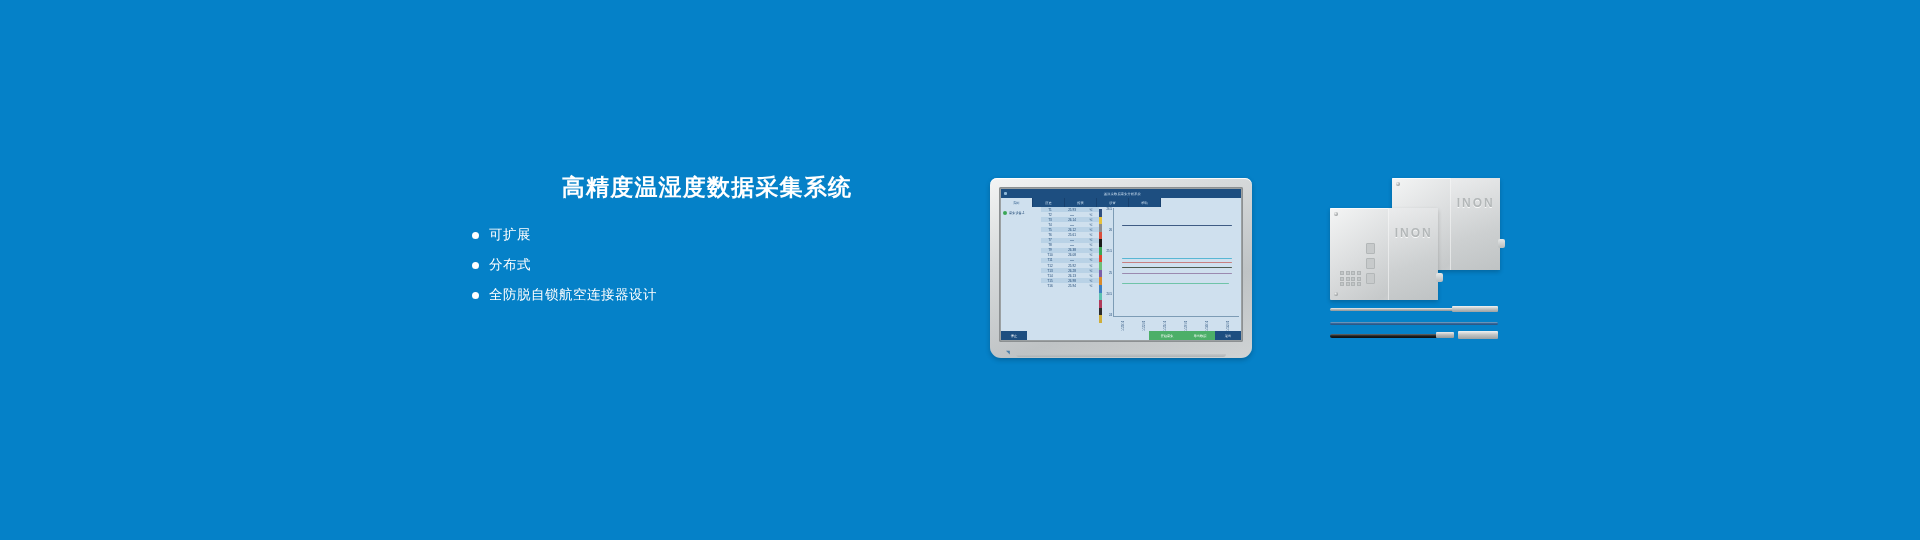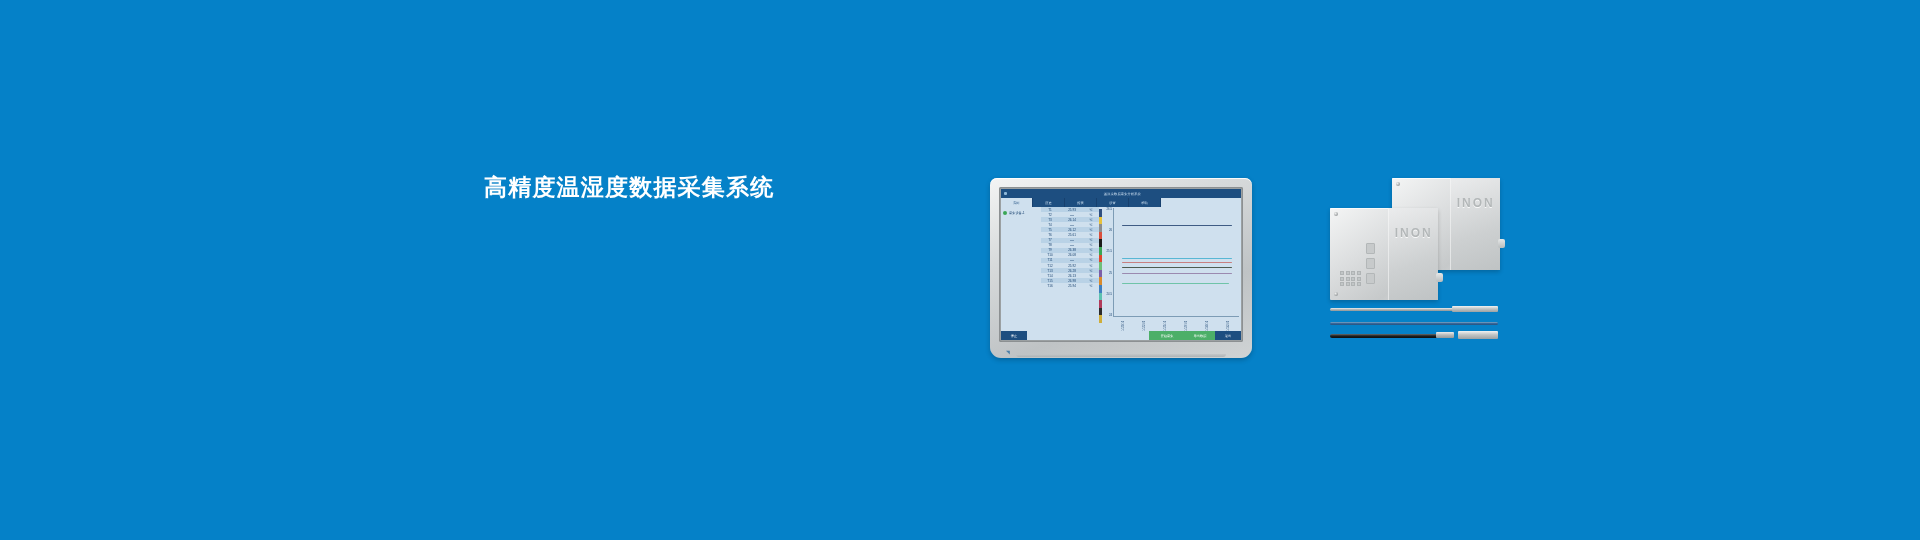--- a/index.html
+++ b/index.html
@@ -8,21 +8,21 @@
     overflow:hidden;
     font-family:"Liberation Sans","DejaVu Sans",sans-serif;
   }
   #banner {
     position:relative;
     width:1920px; height:540px;
     background:#0581c8;
   }
 
   
-  #copy { position:absolute; left:484px; top:172px; width:470px; }
+  #copy { position:absolute; left:472px; top:172px; width:470px;text-align:center; }
   #headline {
     font-size:23px; font-weight:bold; color:#ffffff;
     letter-spacing:1.2px; line-height:30px; white-space:nowrap;
   }
   #subheadline {
     margin-top:14px;
     font-size:13px; color:#eaf5fc; letter-spacing:.4px;
     line-height:20px; white-space:nowrap;
   }
   #features { margin-top:18px; list-style:none; }
@@ -234,20 +234,34 @@
 </head>
 <body>
 
 <div id="banner">
 
   <div id="copy">
 
     <div id="headline">高精度温湿度数据采集系统</div>
 
 
+    <ul id="features">
+      <li class="feature">
+        <span class="feature-bullet"></span>
+        <span class="feature-label">可扩展</span>
+      </li>
+      <li class="feature">
+        <span class="feature-bullet"></span>
+        <span class="feature-label">分布式</span>
+      </li>
+      <li class="feature">
+        <span class="feature-bullet"></span>
+        <span class="feature-label">全防脱自锁航空连接器设计</span>
+      </li>
+    </ul>
   </div>
 
   <div id="panel-pc">
     <div id="monitor-bezel">
       <div id="monitor-inner">
         <div id="screen">
 
           <div id="app-titlebar">
             <span id="app-window-icon"></span>
             <span id="app-title">温湿度数据采集分析系统</span>

